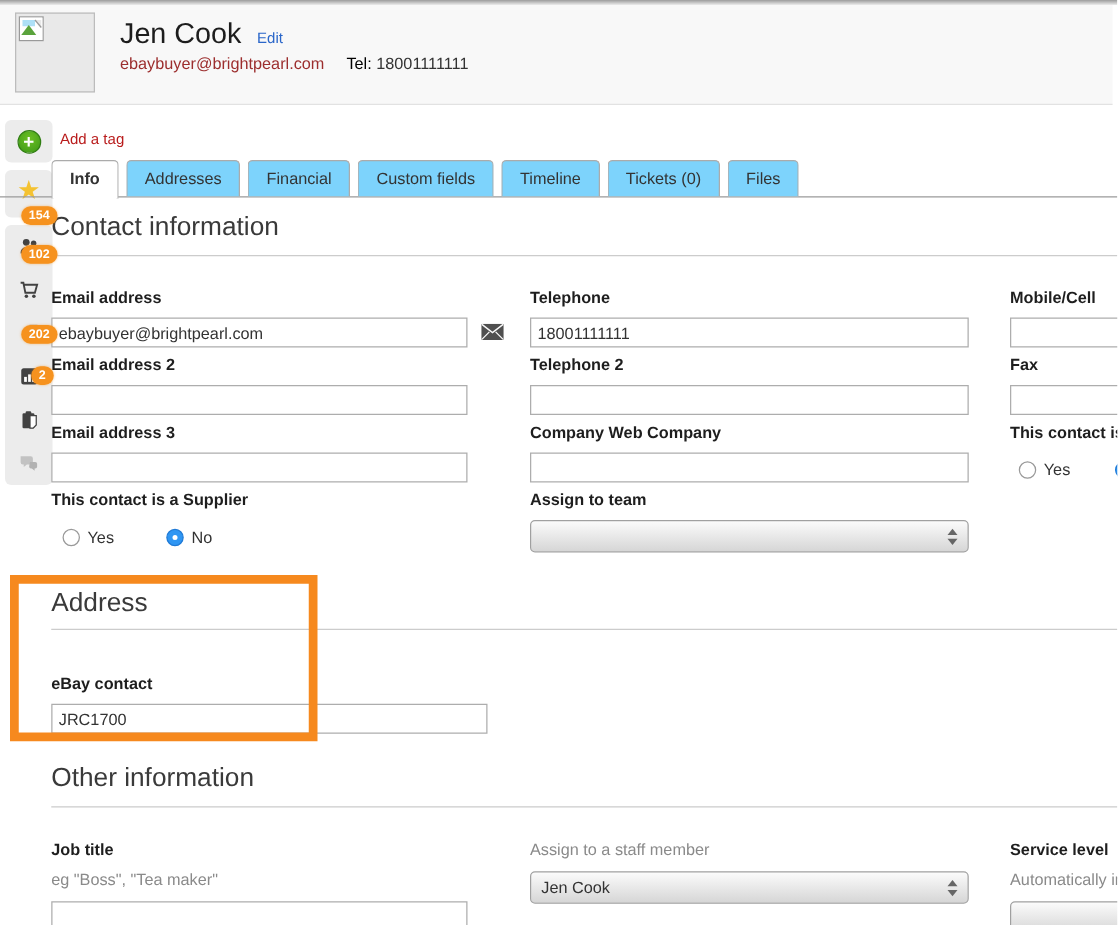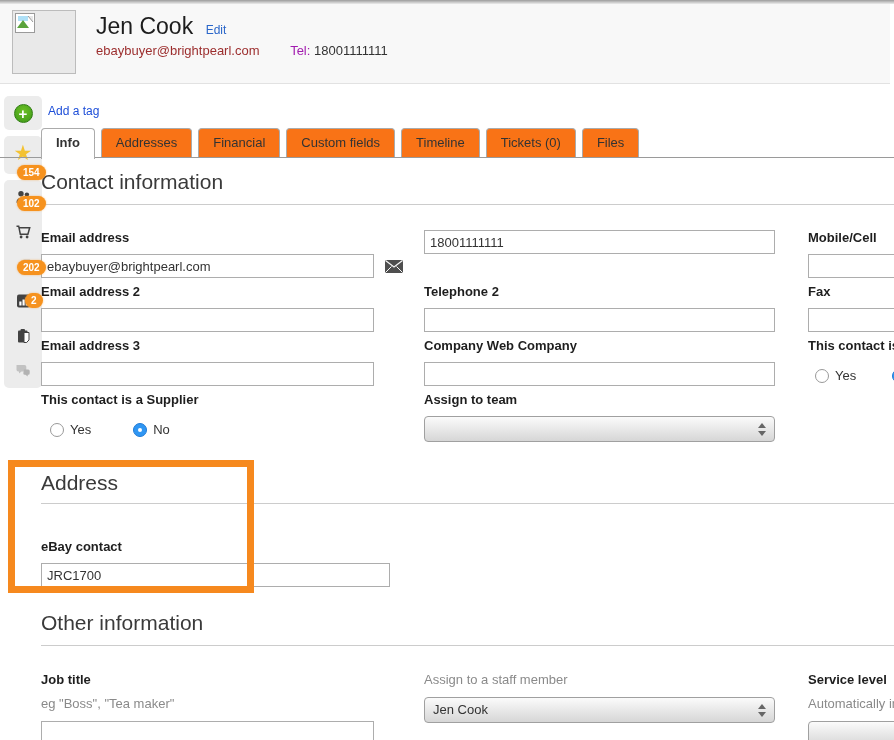--- a/index.html
+++ b/index.html
@@ -16,21 +16,21 @@
     background: #f8f8f8; border-bottom: 1px solid #e2e2e2; }
   .avatar { position: absolute; left: 12px; top: 10px; width: 64px; height: 64px;
     background: #e9e9e9; border: 1px solid #bcbcbc; }
   .avatar .imgph { position: absolute; left: 2px; top: 2px; width: 20px; height: 20px;
     background: #fff; border: 1px solid #9a9a9a; }
   .name-row { position: absolute; left: 96px; top: 13px; }
   .contact-name { font-size: 23px; color: #1d1d1d; display: inline; }
   .edit-link { font-size: 12px; color: #2a66c9; margin-left: 8px; cursor: pointer; }
   .contact-row { position: absolute; left: 96px; top: 43px; font-size: 13px; }
   .hdr-email { color: #9c2e2e; }
-  .tel-label { color: #a21caf; margin-left: 27px; }
+  .tel-label { color: #000000; margin-left: 14px; }
   .tel-value { color: #333; }
 
   
   .rail-seg { position: absolute; left: 4px; width: 38px; background: #ececec; border-radius: 5px; }
   .seg-plus { top: 96px; height: 34px; }
   .seg-star { top: 136px; height: 38px; }
   .seg-main { top: 180px; height: 208px; display: flex; flex-direction: column; }
   .rail-cell { width: 38px; height: 34px; display: flex; align-items: center; justify-content: center; }
   .seg-main .rail-cell { height: 34.6px; }
   .plus-circle { width: 19px; height: 19px; border-radius: 50%;
@@ -39,26 +39,26 @@
   .star-glyph { font-size: 21px; color: #f4c231; line-height: 20px; }
   .badge { position: absolute; z-index: 8; background: #f6921e; color: #fff;
     font-size: 10px; font-weight: bold; padding: 2px 6px; border-radius: 9px;
     box-shadow: 0 0 2px rgba(246,146,30,.6); }
   .badge-154 { left: 17px; top: 165px; }
   .badge-102 { left: 17px; top: 196px; }
   .badge-202 { left: 17px; top: 260px; text-align: right; }
   .badge-2   { left: 25px; top: 293px; }
 
   
-  .add-tag { position: absolute; left: 48px; top: 104px; font-size: 12px; color: #1d4ed8; cursor: pointer; }
+  .add-tag { position: absolute; left: 48px; top: 104px; font-size: 12px; color: #b91c1c; cursor: pointer; }
   .tabs-line { position: absolute; left: 0; top: 157px; width: 894px; height: 1px; background: #9a9a9a; z-index: 1; }
   .tabs { position: absolute; left: 41px; top: 128px; display: flex; z-index: 2; }
   .tab { height: 29px; line-height: 28px; padding: 0 14px; margin-right: 6px;
     border: 1px solid #ababab; border-bottom: none; border-radius: 4px 4px 0 0;
-    background: #f97316; font-size: 13px; color: #333; cursor: pointer; }
+    background: #7dd3fc; font-size: 13px; color: #333; cursor: pointer; }
   .tab.active { font-weight: bold; height: 31px; background: #fff; }
 
   
   .sec-title { position: absolute; font-size: 21px; color: #3a3a3a; }
   .sec-rule { position: absolute; width: 853px; height: 1px; background: #ccc; }
 
   .col { position: absolute; }
   .fblock { margin-bottom: 6px; }
   .flabel { font-size: 13px; font-weight: bold; color: #1e1e1e; height: 18px; margin-bottom: 6px; }
   .helper { font-size: 13px; color: #8a8a8a; height: 16px; margin-bottom: 9px; }
@@ -224,20 +224,21 @@
   <div class="envelope">
     <svg width="18" height="13" viewBox="0 0 18 13">
       <rect width="18" height="13" rx="1" fill="#4f4f4f"></rect>
       <path d="M0.5 0.5 L9 7 L17.5 0.5" fill="none" stroke="#f8f8f8" stroke-width="1.2"></path>
       <path d="M0.5 12.5 L6.5 6.5 M17.5 12.5 L11.5 6.5" fill="none" stroke="#f8f8f8" stroke-width="1"></path>
     </svg>
   </div>
 
   <div class="col" style="left:424px; top:230px; width:351px;">
     <div class="fblock">
+      <div class="flabel">Telephone</div>
       <input class="tinput" type="text" value="18001111111" style="">
     </div>
     <div class="fblock">
       <div class="flabel">Telephone 2</div>
       <input class="tinput" type="text" value="" style="">
     </div>
     <div class="fblock">
       <div class="flabel">Company Web Company</div>
       <input class="tinput" type="text" value="" style="">
     </div>

